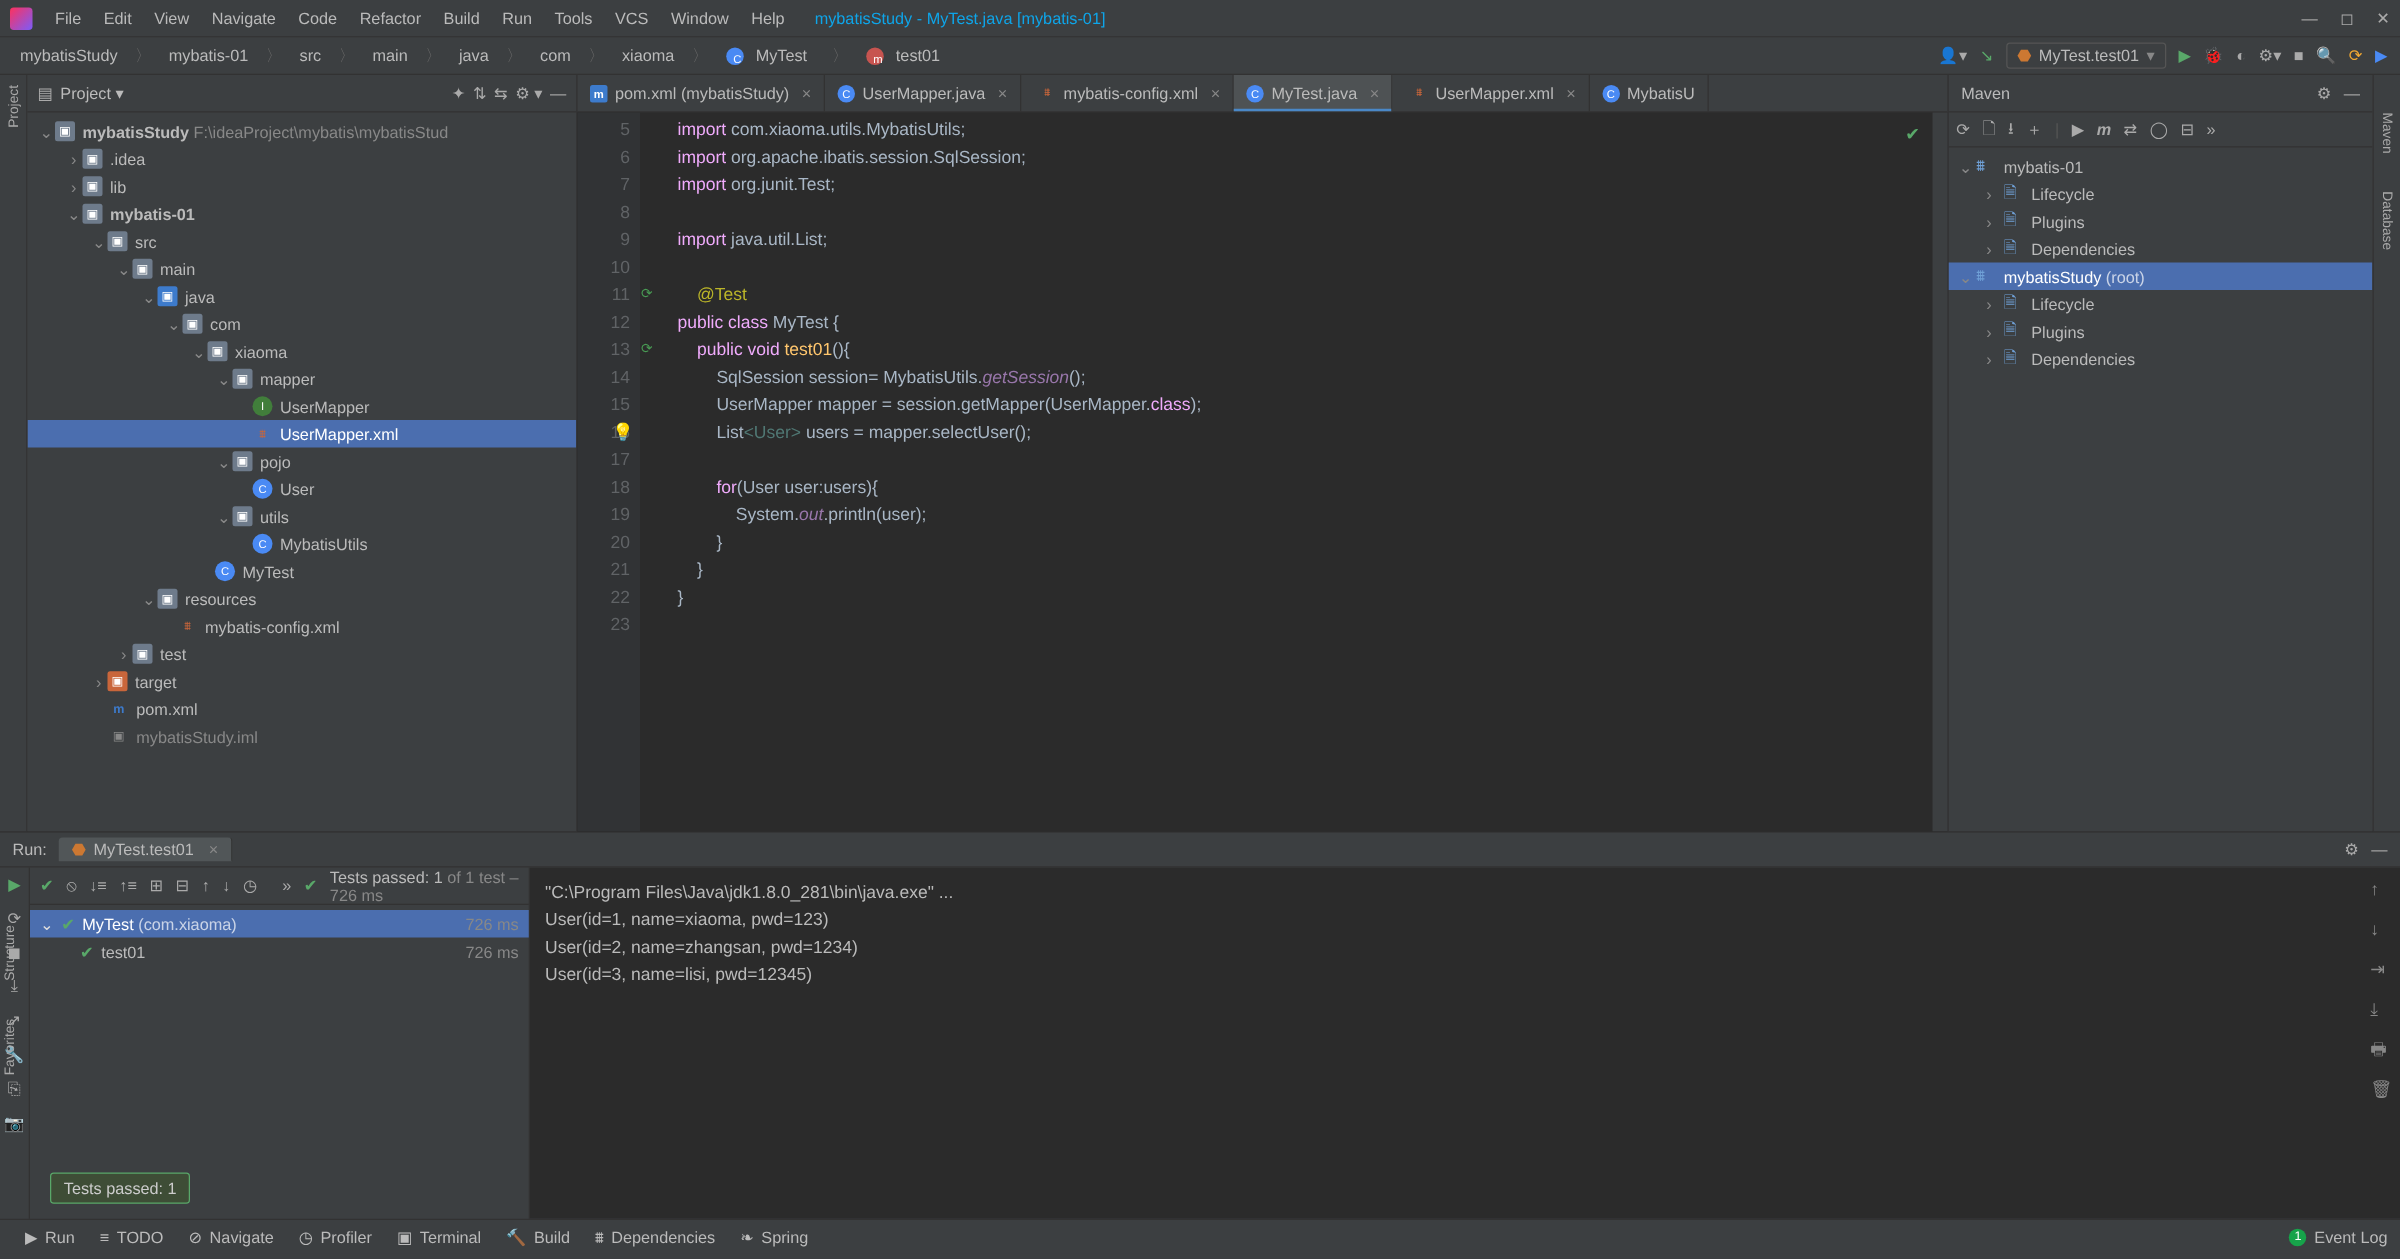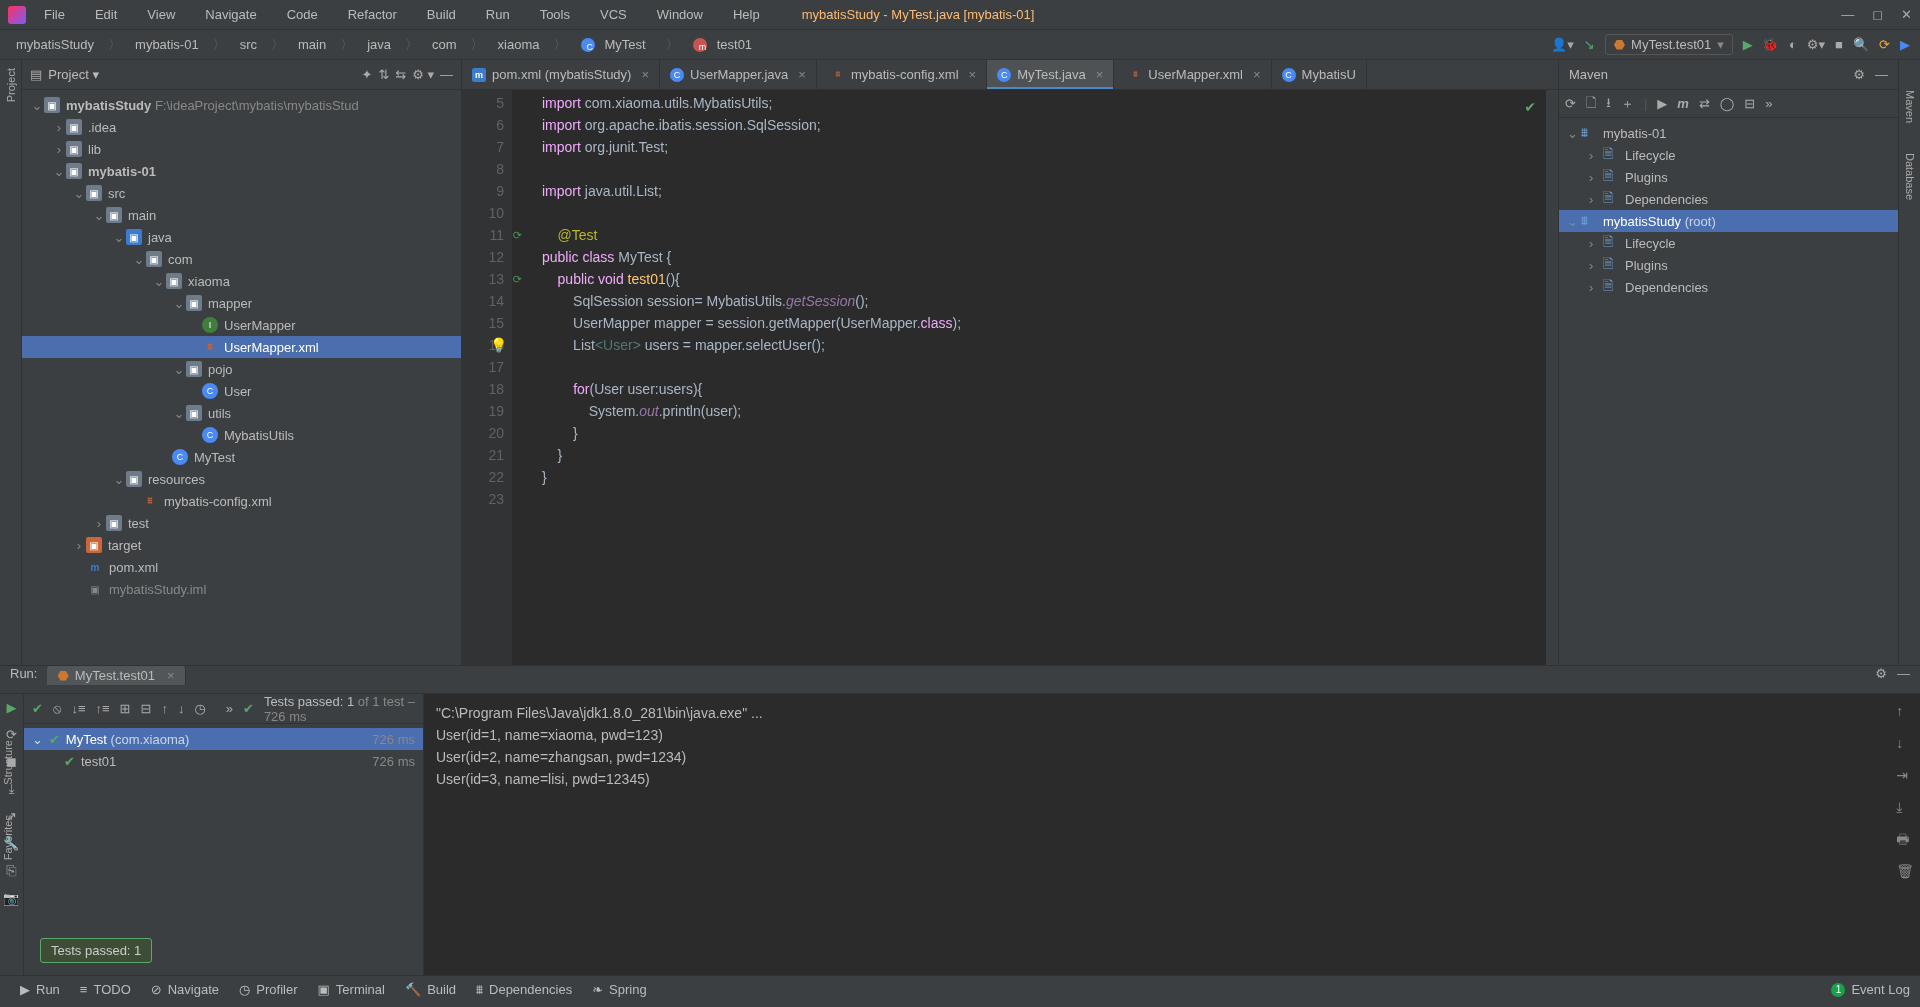--- a/index.html
+++ b/index.html
@@ -1,23 +1,23 @@
 <!DOCTYPE html>
 <html><head>
 <meta charset="utf-8">
 <style>
 * { margin: 0; padding: 0; box-sizing: border-box; font-family: "Segoe UI", Arial, sans-serif; }
 body { background: #3c3f41; color: #bbbbbb; font-size: 13px; overflow: hidden; width: 1920px; height: 1007px; }
 
 
 .titlebar { height: 30px; background: #3c3f41; display: flex; align-items: center; padding: 0 8px; border-bottom: 1px solid #323232; }
 .titlebar .logo { width: 18px; height: 18px; background: linear-gradient(135deg,#fe315d,#7b5cfa); border-radius: 3px; margin-right: 10px; }
-.titlebar .menu { display: flex; gap: 14px; }
+.titlebar .menu { display: flex; gap: 2px; }
 .titlebar .menu span { padding: 3px 8px; cursor: pointer; }
-.titlebar .title { margin-left: 34px; color: #fdba74; text-align: center; }
+.titlebar .title { margin-left: 16px; color: #0ea5e9; text-align: center; }
 .titlebar .winbtns { margin-left: auto; display: flex; gap: 18px; color: #aaa; }
 .titlebar .winbtns span { cursor: pointer; }
 
 
 .navrow { height: 30px; background: #3c3f41; display: flex; align-items: center; padding: 0 10px; border-bottom: 1px solid #323232; }
 .crumbs { display: flex; align-items: center; gap: 2px; }
 .crumbs span { padding: 2px 6px; }
 .crumbs .sep { color: #666; }
 .crumbs .icon-c { width: 14px; height: 14px; border-radius: 50%; background: #4a8af4; display: inline-block; margin-right: 4px; vertical-align: middle; font-size: 9px; color: #fff; text-align: center; line-height: 14px; }
 .crumbs .icon-m { width: 14px; height: 14px; border-radius: 50%; background: #c75450; display: inline-block; margin-right: 4px; vertical-align: middle; font-size: 9px; color: #fff; text-align: center; line-height: 14px; }
@@ -89,21 +89,21 @@
 .rightpanel .mrow.sel { background:#4b6eaf; color:#fff; }
 .rightpanel .mrow .arrow{ width:14px; color:#888; }
 .rightpanel .mrow .ic { width:16px; margin-right:6px; color:#6fa0d6; }
 
 
 .rightstripe{ width:22px; background:#3c3f41; border-left:1px solid #323232; display:flex; flex-direction:column; align-items:center; padding-top:30px; gap:30px; }
 .rightstripe .vlabel{ writing-mode:vertical-rl; font-size:11px; color:#aaa; }
 
 
 .runwin { height: 310px; border-top:1px solid #323232; display:flex; flex-direction:column; background:#2b2b2b; }
-.runwin .hdr { height:28px; background:#3c3f41; display:flex; align-items:flex-start; padding:0 10px; border-bottom:1px solid #323232; }
+.runwin .hdr { height:28px; background:#3c3f41; display:flex; align-items:center; padding:0 10px; border-bottom:1px solid #323232; }
 .runwin .hdr .tab { padding:2px 10px; background:#515658; border-radius:3px 3px 0 0; display:flex; gap:6px; align-items:center; }
 .runwin .hdr .rtools { margin-left:auto; display:flex; gap:10px; color:#aaa; }
 .runwin .body { flex:1; display:flex; }
 .runwin .leftbar { width:24px; background:#3c3f41; border-right:1px solid #323232; display:flex; flex-direction:column; align-items:center; padding-top:6px; gap:12px; color:#aaa; }
 .runwin .leftbar .play{ color:#59a869; }
 .runwin .testtree { width: 400px; background:#3c3f41; border-right:1px solid #323232; display:flex; flex-direction:column; }
 .runwin .testtree .bar { height:30px; display:flex; align-items:center; padding:0 8px; gap:10px; border-bottom:1px solid #323232; color:#aaa; }
 .runwin .testtree .bar .pass{ color:#59a869; }
 .runwin .testtree .list { flex:1; padding:4px 0; }
 .runwin .testtree .trow { height:22px; display:flex; align-items:center; padding:0 8px; }

